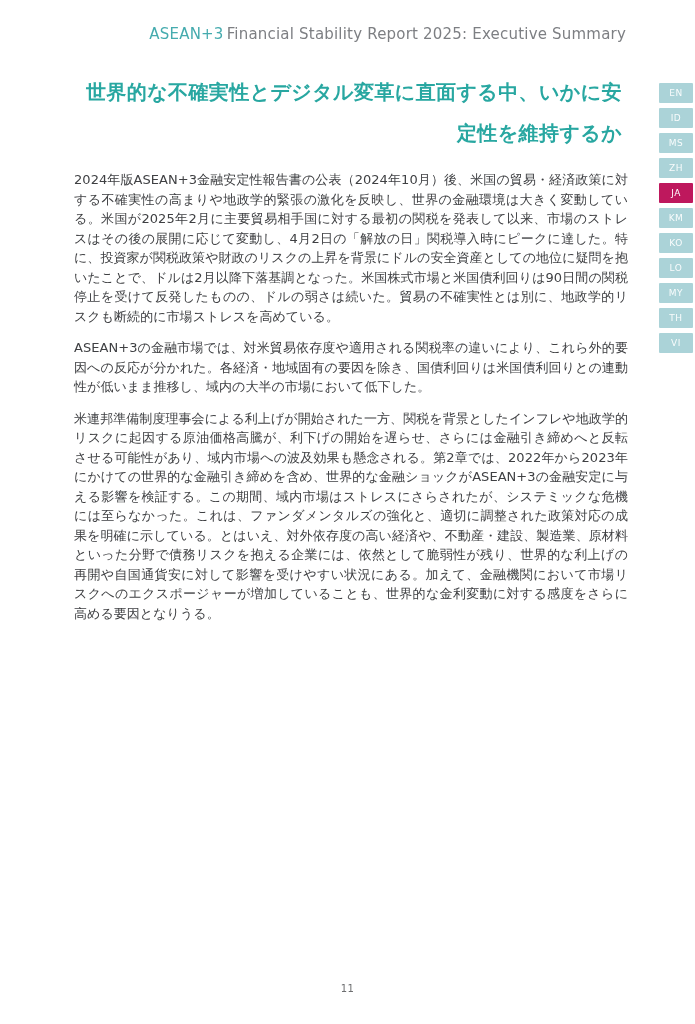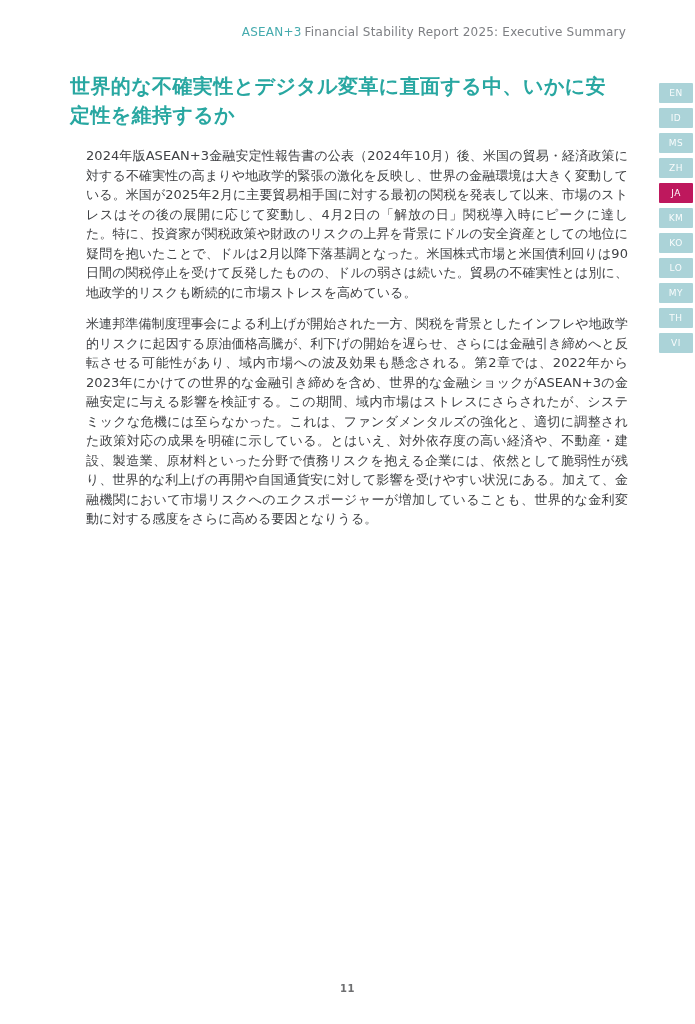--- a/index.html
+++ b/index.html
@@ -7,21 +7,21 @@
     width:695px;height:1024px;
     background:#ffffff;
     font-family:"DejaVu Sans","Liberation Sans",sans-serif;
     position:relative;overflow:hidden;
   }
   .page{position:relative;width:695px;height:1024px;background:#fff;}
 
   
   .running-header{
     position:absolute;top:25px;right:69px;
-    font-size:12px;letter-spacing:0.2px;
+    font-size:15px;letter-spacing:0.2px;
     color:#7d7f83;white-space:nowrap;
   }
   .running-header .brand{color:#45abae;font-weight:400;margin-right:3px;}
 
   
   .lang-rail{
     position:absolute;top:83px;right:2px;width:34px;
     display:flex;flex-direction:column;gap:5px;
   }
   .lang-tab{
@@ -29,36 +29,35 @@
     background:#abd3d8;color:rgba(255,255,255,0.92);
     font-size:9px;text-align:center;letter-spacing:0.5px;
     border-radius:1px;cursor:pointer;user-select:none;
   }
   .lang-tab.active{background:#be185d;color:#ffffff;}
 
   
   .article{position:absolute;left:70px;top:72px;width:558px;}
   .article-title{
     margin:0 6px 16px 0;
-    font-size:20px;line-height:29px;font-weight:700;
-    color:#28a7a1;letter-spacing:0.4px;
+    font-size:20px;line-height:41px;font-weight:700;
+    color:#28a7a1;letter-spacing:0.4px;text-align:right;
   }
   .article-body p{
-    margin:0 0 12px 16px;
+    margin:0 0 12px 4px;
     font-size:13px;line-height:19.5px;
     color:#3f4043;text-align:justify;
     letter-spacing:0.05px;
   }
   .article-body p:last-child{margin-bottom:0;}
 
   
   .page-footer{
     position:absolute;left:0;bottom:28px;width:695px;
     text-align:center;
-    font-weight:bold;
   }
   .page-number{font-size:10px;color:#6d6e70;letter-spacing:0.5px;}
 </style>
 </head>
 <body>
 
 <div class="page">
 
   <div class="running-header">
     <span class="brand">ASEAN+3</span><span>Financial Stability Report 2025: Executive Summary</span>
@@ -75,20 +74,21 @@
       <div class="lang-tab">LO</div>
       <div class="lang-tab">MY</div>
       <div class="lang-tab">TH</div>
       <div class="lang-tab">VI</div>
     </nav>
 
   <main class="article">
     <h1 class="article-title">世界的な不確実性とデジタル変革に直面する中、いかに安定性を維持するか</h1>
     <div class="article-body" id="article-body">
         <p>2024年版ASEAN+3金融安定性報告書の公表（2024年10月）後、米国の貿易・経済政策に対する不確実性の高まりや地政学的緊張の激化を反映し、世界の金融環境は大きく変動している。米国が2025年2月に主要貿易相手国に対する最初の関税を発表して以来、市場のストレスはその後の展開に応じて変動し、4月2日の「解放の日」関税導入時にピークに達した。特に、投資家が関税政策や財政のリスクの上昇を背景にドルの安全資産としての地位に疑問を抱いたことで、ドルは2月以降下落基調となった。米国株式市場と米国債利回りは90日間の関税停止を受けて反発したものの、ドルの弱さは続いた。貿易の不確実性とは別に、地政学的リスクも断続的に市場ストレスを高めている。</p>
+        <p>ASEAN+3の金融市場では、対米貿易依存度や適用される関税率の違いにより、これら外的要因への反応が分かれた。各経済・地域固有の要因を除き、国債利回りは米国債利回りとの連動性が低いまま推移し、域内の大半の市場において低下した。</p>
         <p>米連邦準備制度理事会による利上げが開始された一方、関税を背景としたインフレや地政学的リスクに起因する原油価格高騰が、利下げの開始を遅らせ、さらには金融引き締めへと反転させる可能性があり、域内市場への波及効果も懸念される。第2章では、2022年から2023年にかけての世界的な金融引き締めを含め、世界的な金融ショックがASEAN+3の金融安定に与える影響を検証する。この期間、域内市場はストレスにさらされたが、システミックな危機には至らなかった。これは、ファンダメンタルズの強化と、適切に調整された政策対応の成果を明確に示している。とはいえ、対外依存度の高い経済や、不動産・建設、製造業、原材料といった分野で債務リスクを抱える企業には、依然として脆弱性が残り、世界的な利上げの再開や自国通貨安に対して影響を受けやすい状況にある。加えて、金融機関において市場リスクへのエクスポージャーが増加していることも、世界的な金利変動に対する感度をさらに高める要因となりうる。</p>
       </div>
   </main>
 
   <footer class="page-footer">
     <span class="page-number">11</span>
   </footer>
 
 </div>
 

